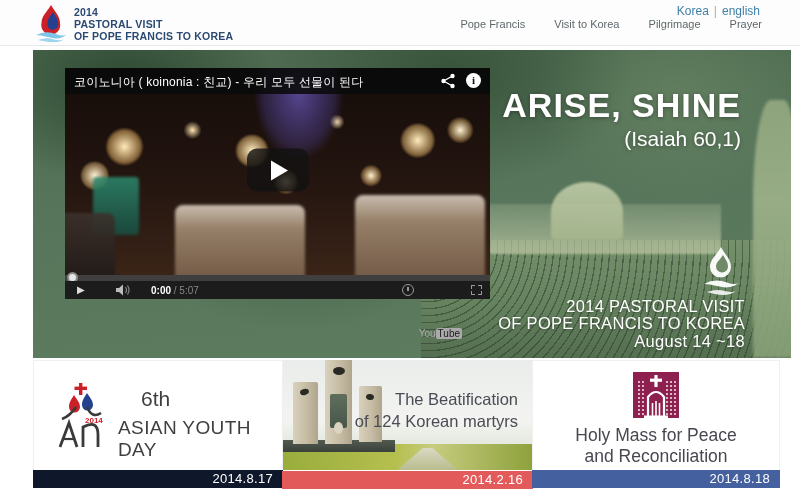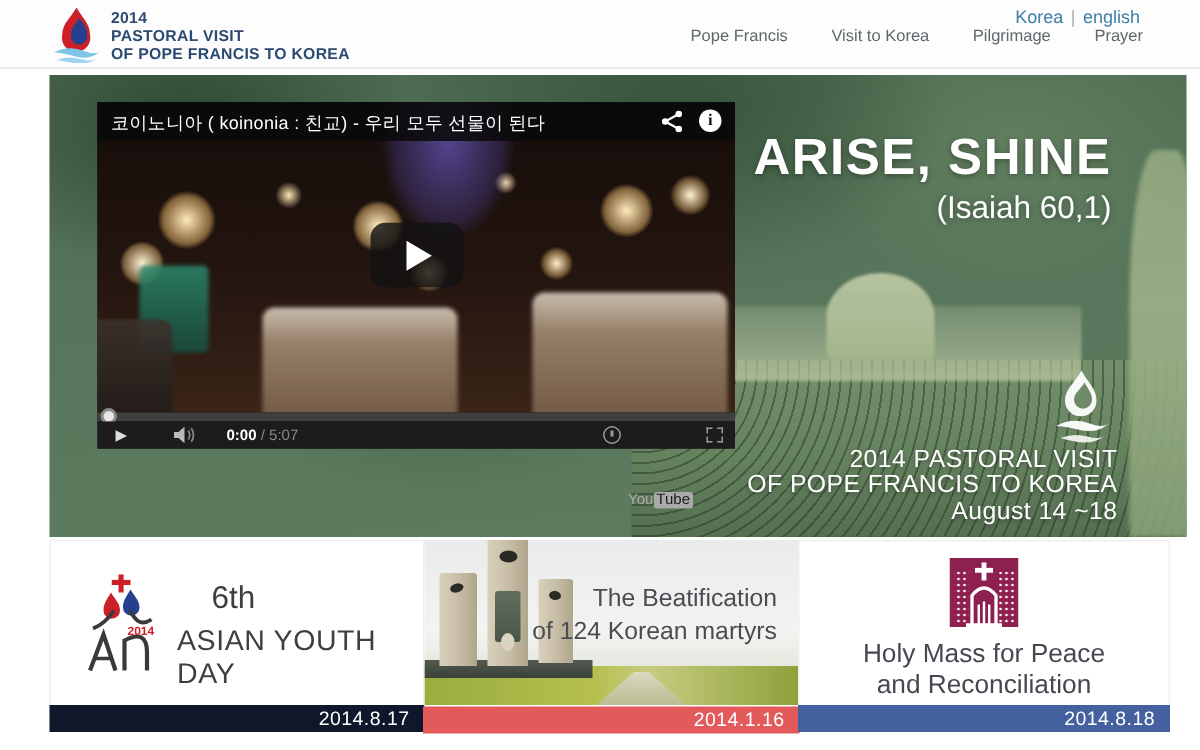--- a/index.html
+++ b/index.html
@@ -259,21 +259,21 @@
             <div id="relief"></div>
           </div>
         <div class="pillar" id="pillarR">
             <div class="hole"></div>
           </div>
         <div class="ptext">
           <div>The Beatification</div>
           <div>of 124 Korean martyrs</div>
         </div>
       </div>
-      <div class="datebar" style="background: rgb(226, 90, 90);">2014.1.16</div>
+      <div class="datebar" style="background: rgb(226, 90, 90);">2014.2.16</div>
     </div>
 
     <div class="panel" id="panel3">
       <svg id="hm-icon" viewBox="0 0 46 46">
         <defs>
           <pattern id="dots" width="4" height="4" patternUnits="userSpaceOnUse">
             <rect width="4" height="4" fill="#8e2050"></rect>
             <circle cx="2" cy="2" r="0.9" fill="#fff"></circle>
           </pattern>
         </defs>

